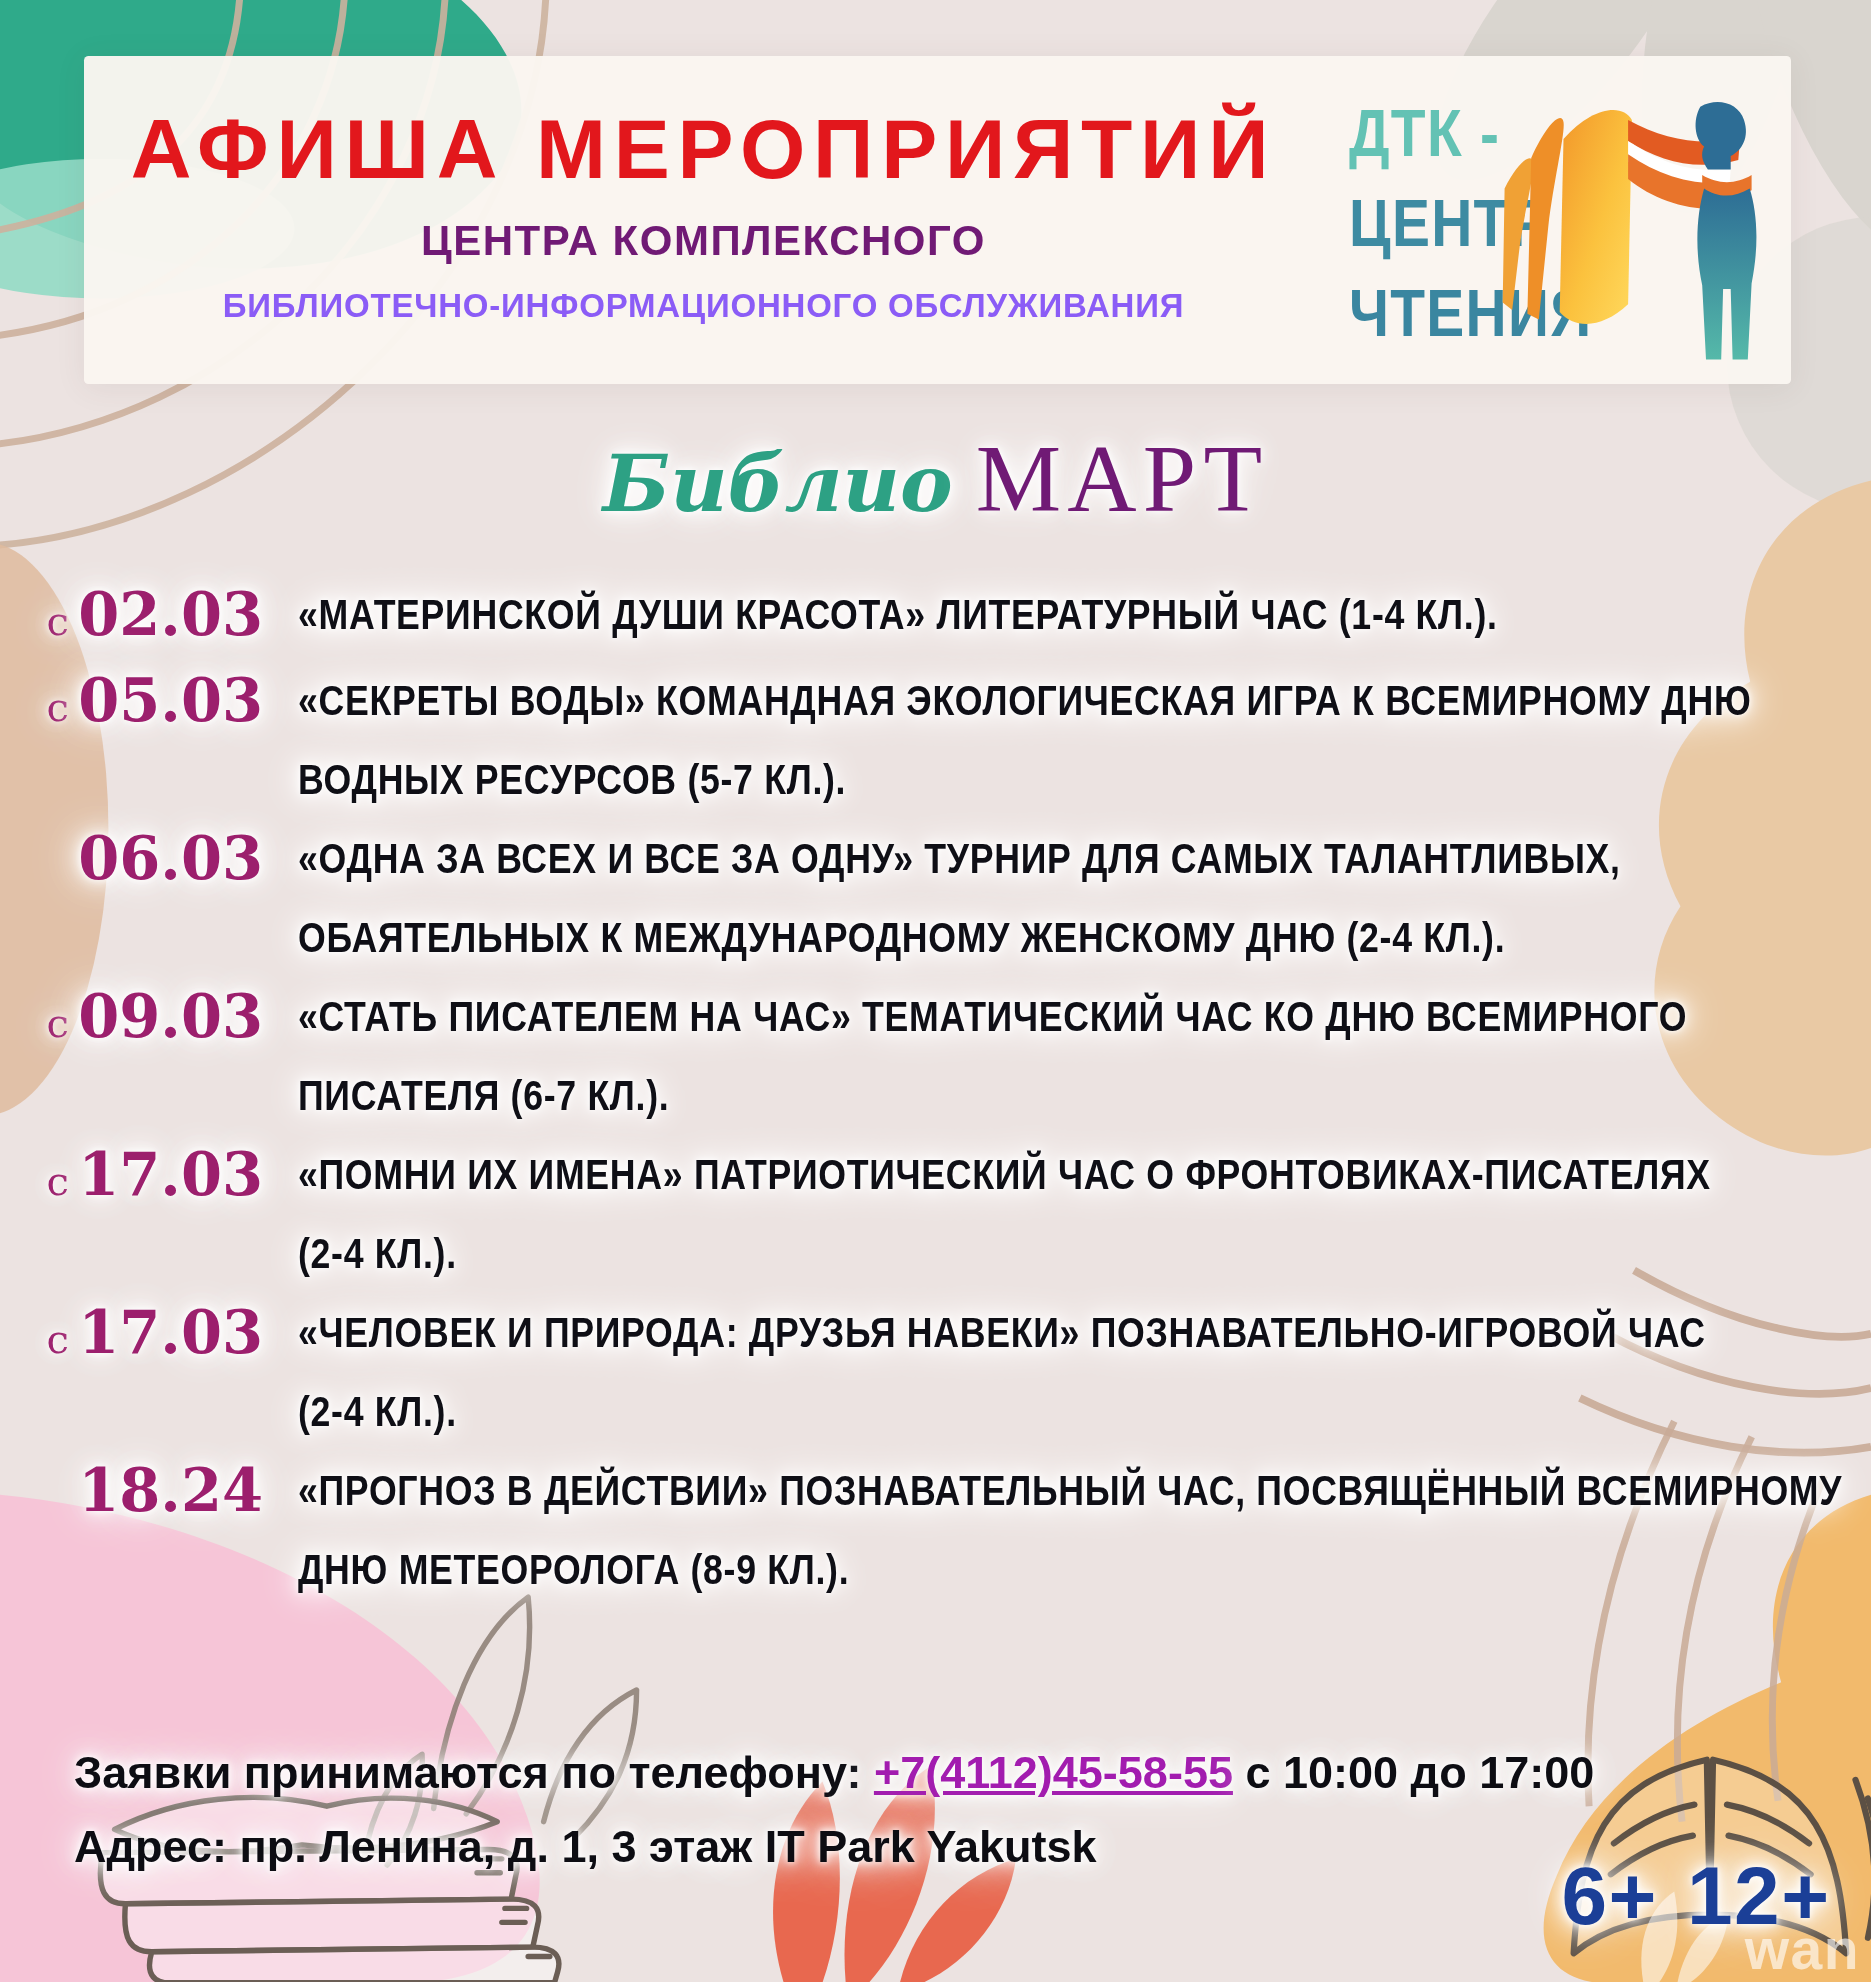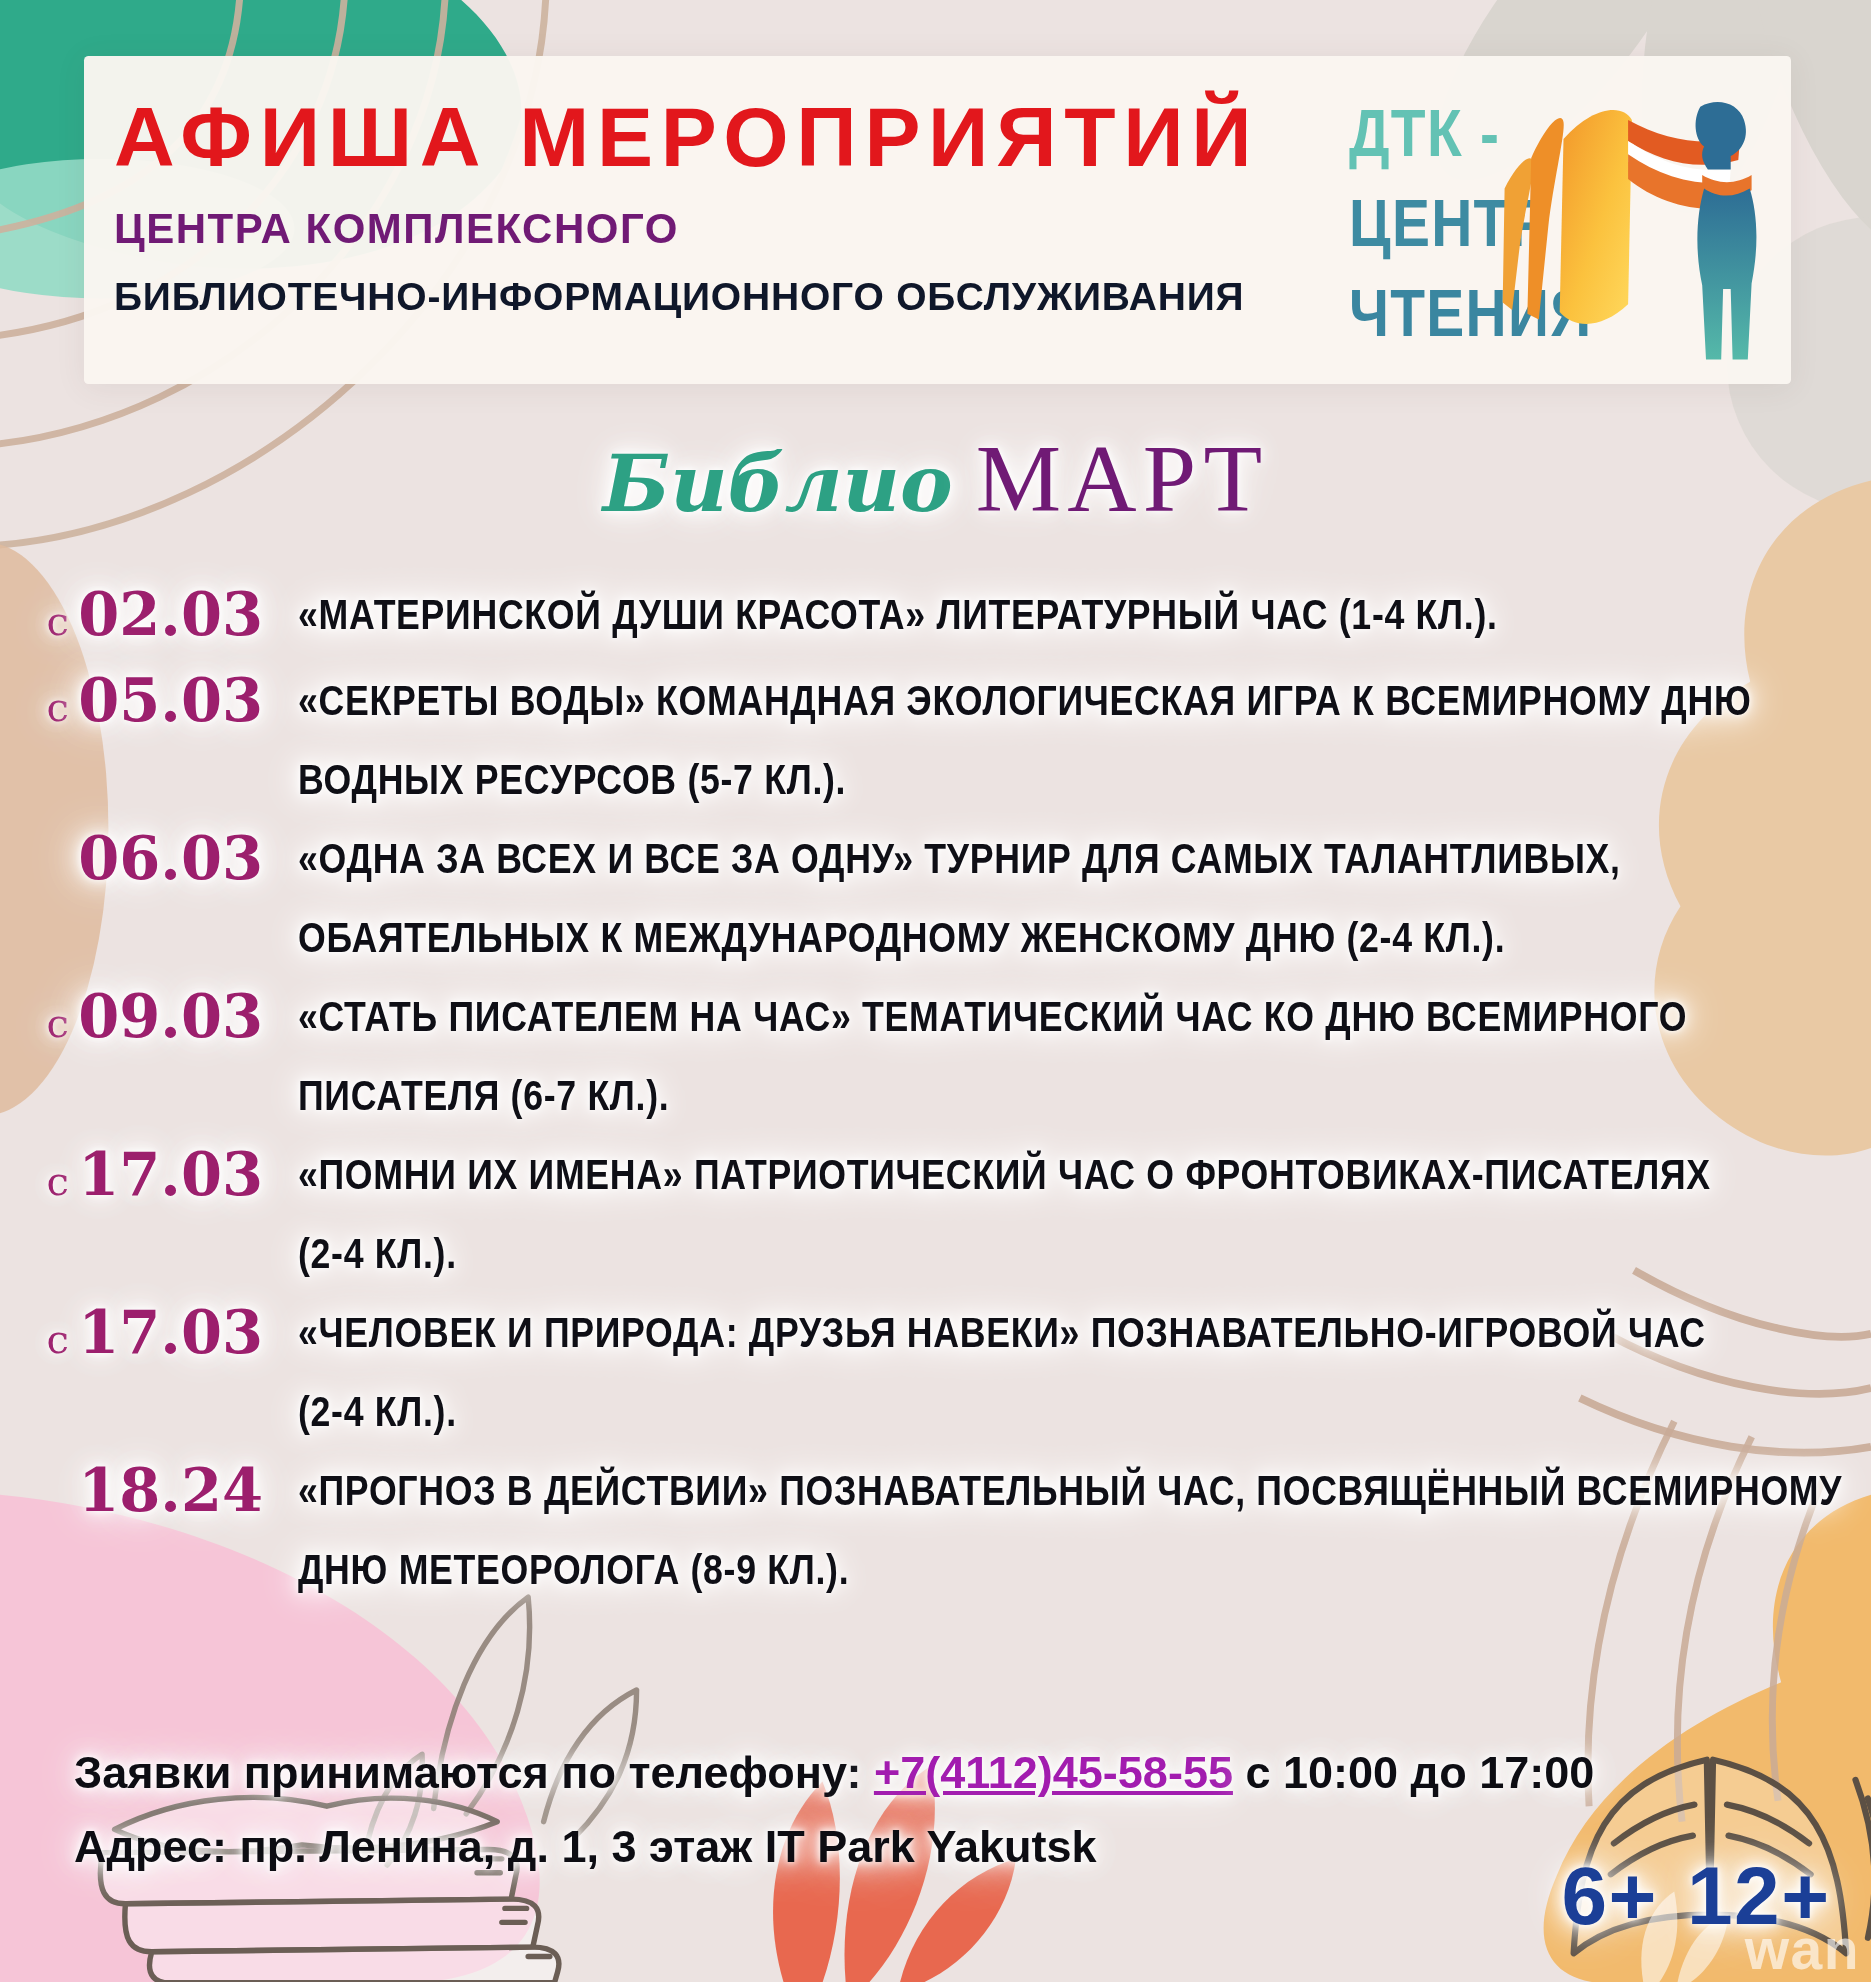--- a/index.html
+++ b/index.html
@@ -13,24 +13,24 @@
   
   .glow { text-shadow: 0 0 7.7px #fff, 0 0 17px #fff, 0 0 28px #fff, 0 0 43px rgba(255,255,255,.95); }
   .glow2 { text-shadow: 0 0 6.2px #fff, 0 0 14px #fff, 0 0 25px #fff, 0 0 37px #fff, 0 0 54px rgba(255,255,255,.9); }
 
   
   .panel {
     position:absolute; left:84px; top:56px; width:1707px; height:328px;
     background:rgba(250,246,241,.97); border-radius:4.6px; z-index:2;
     box-shadow:0 3.1px 31px rgba(90,70,60,.08);
   }
-  .panel-left { position:absolute; left:0; top:0; width:1239px; height:100%; padding-top:39px; box-sizing:border-box;padding-left:30px; }
+  .panel-left { position:absolute; left:0; top:12px; width:1239px; height:100%; text-align:center; padding-top:39px; box-sizing:border-box; }
   .title { font-size:84px; font-weight:bold; color:#e2171c; letter-spacing:7.7px; line-height:1; }
   .sub1 { margin-top:26px; font-size:42px; font-weight:bold; color:#701a75; letter-spacing:1.5px; }
-  .sub2 { margin-top:22px; font-size:39px; font-weight:bold; color:#0f172a; letter-spacing:0.8px; }
+  .sub2 { margin-top:22px; font-size:33px; font-weight:bold; color:#8b5cf6; letter-spacing:0.8px; }
 
   .logo { position:absolute; left:1239px; right:12.4px; top:23px; bottom:18.6px; }
   .logo-text { position:absolute; left:26px; top:9.3px; font-weight:bold; font-size:67px; line-height:90px; letter-spacing:1.5px; transform:scaleX(.85); transform-origin:0 0; }
   .lt1 { color:#63c2b4; } .lt2 { color:#3e8ba2; } .lt3 { color:#3a86a0; }
   .logo-art { position:absolute; right:-3.1px; top:-1.5px; width:304px; height:293px; }
 
   
   .month { position:absolute; left:0; top:423px; width:100%; text-align:center; z-index:3; }
   .month-script { font-family:"DejaVu Serif", serif; font-style:italic; font-weight:bold; font-size:79px; color:#2da184; }
   .month-name { font-family:"Liberation Serif", serif; font-size:96px; color:#701a75; letter-spacing:6.2px; margin-left:23px; }

